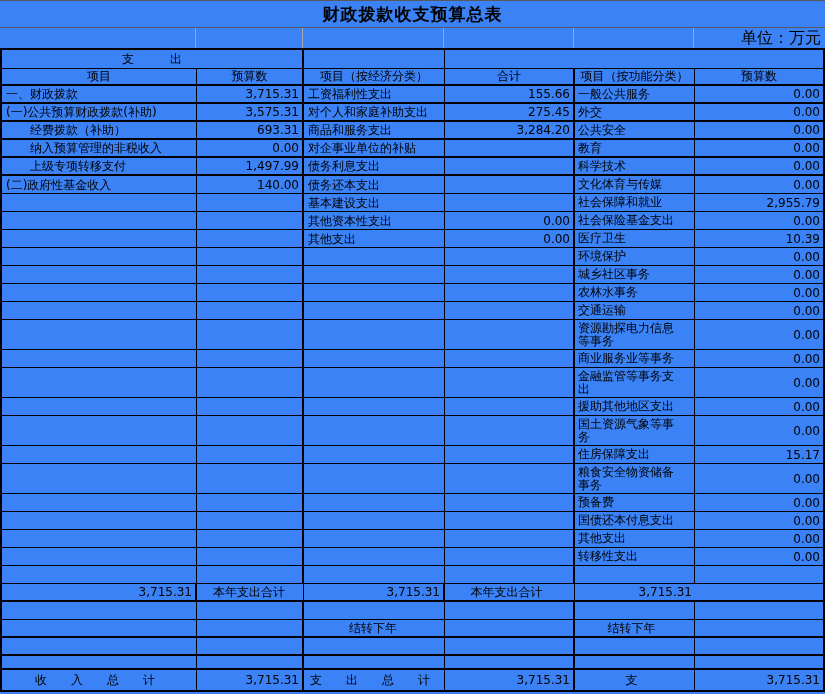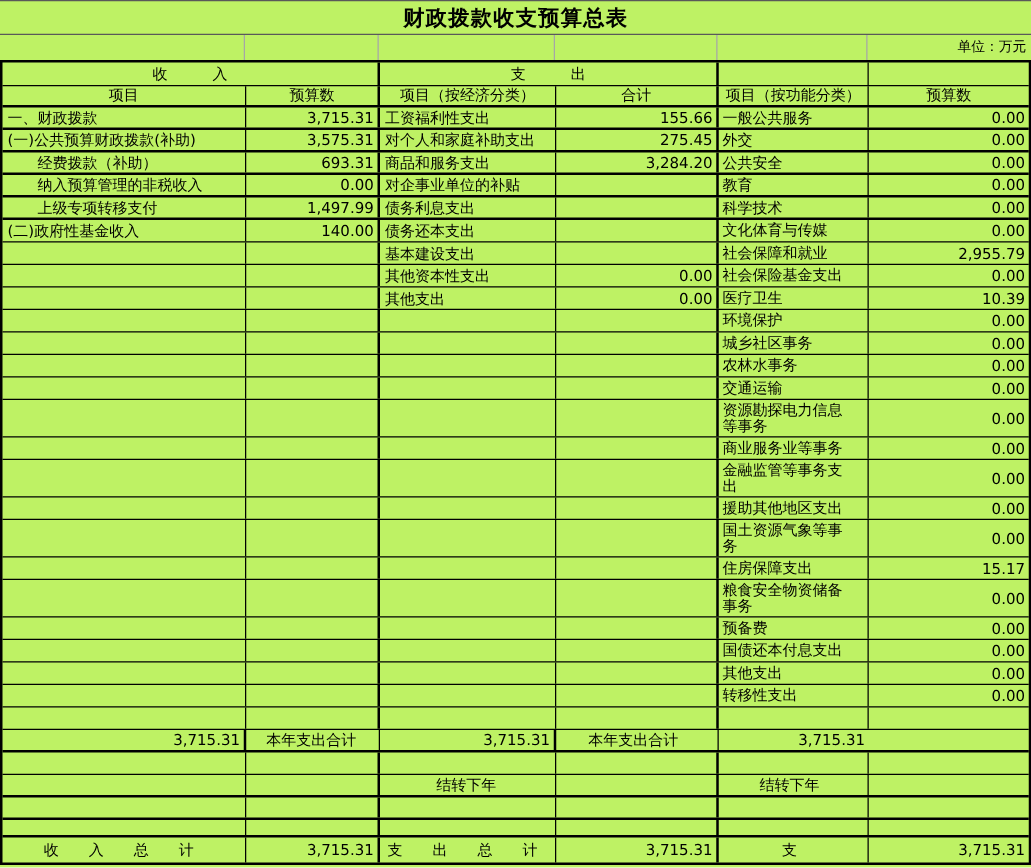--- a/index.html
+++ b/index.html
@@ -1,20 +1,20 @@
 <!DOCTYPE html>
 <html><head>
 <meta charset="utf-8">
 <style>
   html,body{margin:0;padding:0;background:#fff;}
   .page{
     position:relative;
     width:825px;height:694px;
     box-sizing:border-box;
-    background:#bef264;
+    background:#3b82f6;
     font-family:"DejaVu Sans",sans-serif;
     color:#000;
     font-size:12px;
     overflow:hidden;
   }
   
   .title-row{
     height:28px;
     border-top:1px solid #595959;
     border-bottom:1px solid #595959;
@@ -25,21 +25,21 @@
     font-size:17px;font-weight:bold;letter-spacing:1px;
   }
   
   .unit-row{
     position:relative;height:20px;box-sizing:border-box;
   }
   .unit-row .gl{
     position:absolute;top:0;bottom:0;width:1px;background:#a6a6a6;
   }
   .unit-row .unit{
-    position:absolute;right:4px;top:0;line-height:20px;font-size:11px;
+    position:absolute;right:4px;top:0;line-height:20px;font-size:16px;
   }
   
   .tbl{
     box-sizing:border-box;
     width:825px;
     border:2px solid #000;
   }
   .row{
     display:grid;
     grid-template-columns:195px 107px 141px 130px 120px 1fr;
@@ -93,21 +93,20 @@
     <div class="gl" style="left:302px"></div>
     <div class="gl" style="left:443px"></div>
     <div class="gl" style="left:573px"></div>
     <div class="gl" style="left:693px"></div>
     <span class="unit">单位：万元</span>
   </div>
 
   <div class="tbl">
 
     <div class="row hrow1">
-      <div class="hcell span2 b2">收　　　入</div>
       <div class="hcell span2 b2">支　　　出</div>
       <div class="hcell"></div>
       <div class="hcell nr"></div>
     </div>
 
     <div class="row hrow2">
       <div class="hcell">项目</div>
       <div class="hcell b2">预算数</div>
       <div class="hcell">项目（按经济分类）</div>
       <div class="hcell b2">合计</div>

